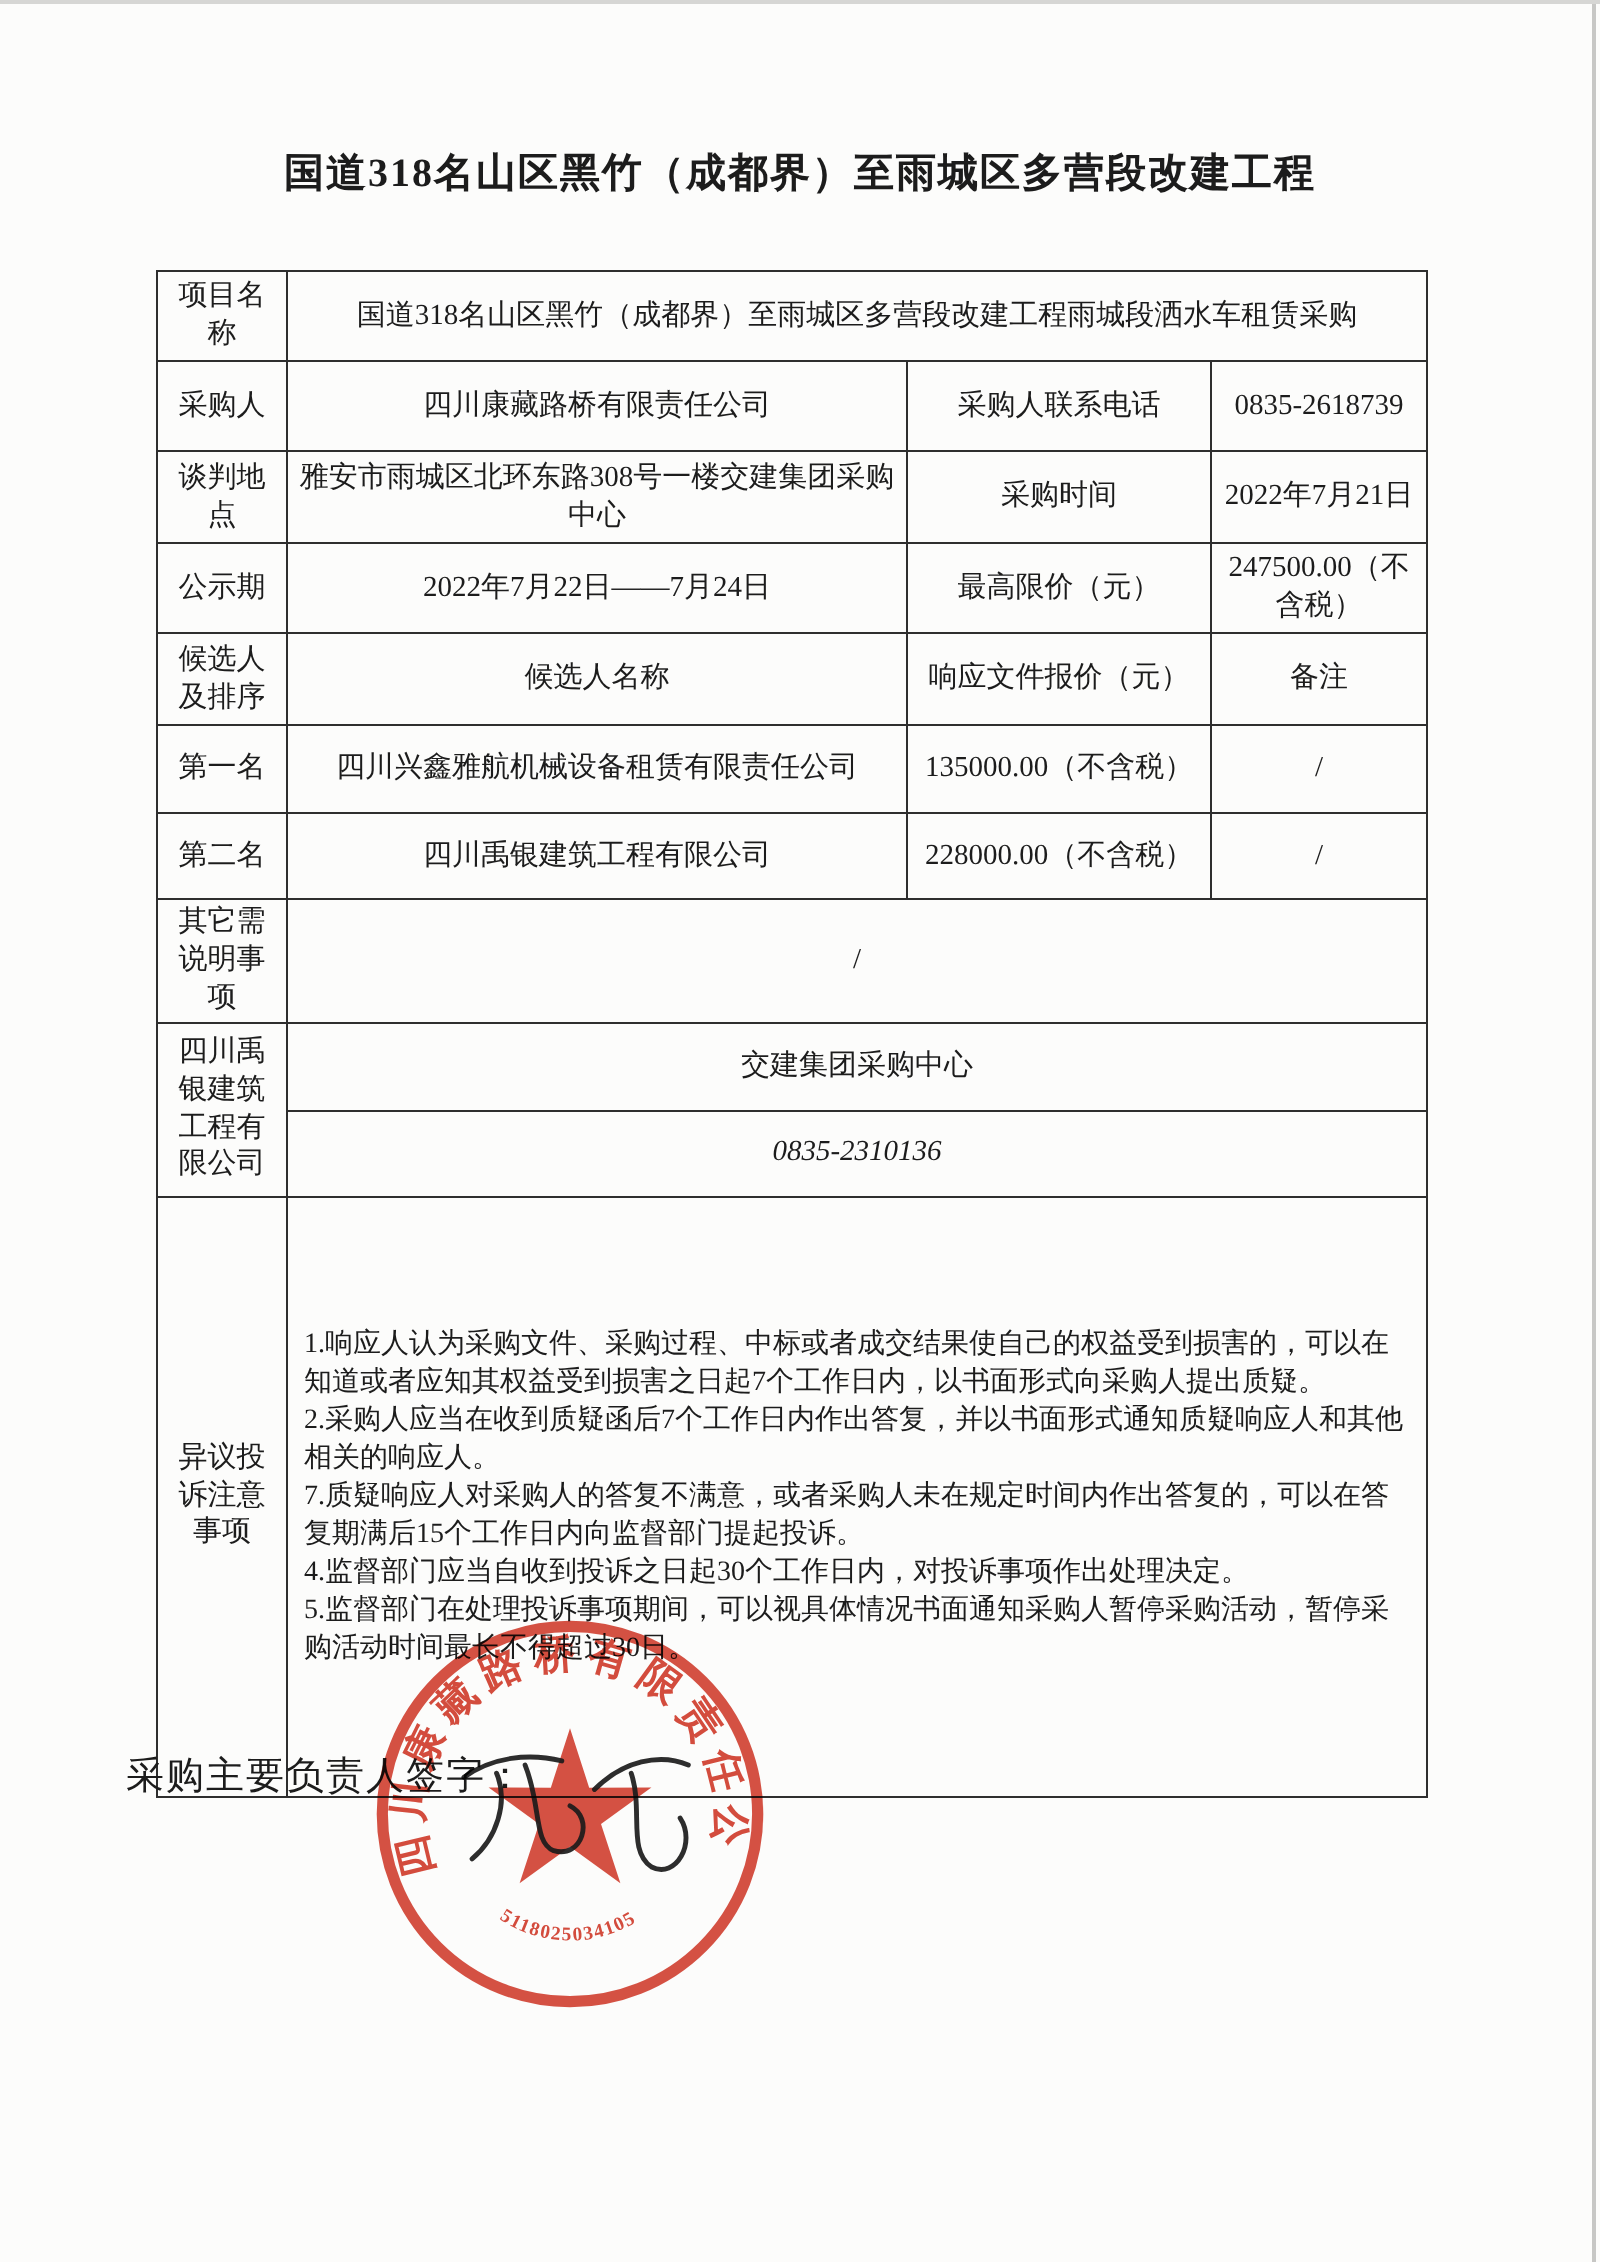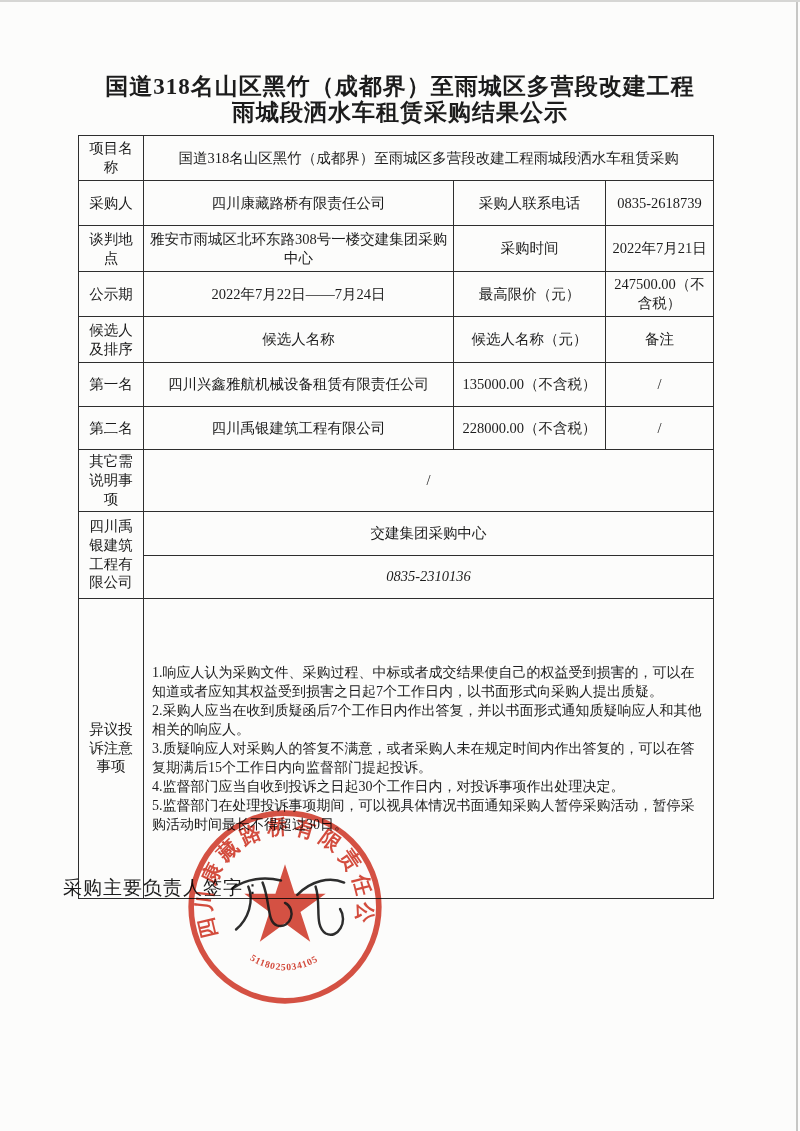--- a/index.html
+++ b/index.html
@@ -12,21 +12,21 @@
     position:relative;width:800px;height:1131px;
     background:#fcfcfb;color:#1c1c1c;overflow:hidden;
     border-top:2px solid #d6d6d4;
   }
   .page-edge-right{
     position:absolute;top:0;right:2px;width:2px;height:1131px;
     background:#c7c7c5;
   }
   .title{
     position:absolute;top:72px;left:0;width:100%;
-    text-align:center;font-weight:bold;font-size:23px;
+    text-align:center;font-weight:bold;font-size:20px;
     letter-spacing:1px;line-height:26px;
   }
   table.doc-table{
     position:absolute;left:78px;top:133px;width:635px;
     border-collapse:collapse;table-layout:fixed;
     font-size:14.5px;
   }
   table.doc-table td{
     border:1.5px solid #2e2e2e;
     padding:2px 4px;
@@ -64,21 +64,20 @@
   .sig-stroke{fill:none;stroke:#1b1b1b;stroke-width:2.4;stroke-linecap:round;opacity:.92;}
 </style>
 </head>
 <body>
 
 <div class="page">
   <div class="page-edge-right"></div>
 
   <div class="title">
     <div>国道318名山区黑竹（成都界）至雨城区多营段改建工程</div>
-    <div>雨城段洒水车租赁采购结果公示</div>
   </div>
 
   <table class="doc-table">
     <colgroup>
       <col style="width:65px">
         <col style="width:310px">
         <col style="width:152px">
         <col style="width:108px">
     </colgroup>
     <tbody>
@@ -100,21 +99,21 @@
       </tr>
       <tr class="r4">
         <td class="lbl">公示期</td>
         <td class="left">2022年7月22日——7月24日</td>
         <td>最高限价（元）</td>
         <td>247500.00（不含税）</td>
       </tr>
       <tr class="r5">
         <td class="lbl">候选人及排序</td>
         <td>候选人名称</td>
-        <td>候选人名称（元）</td>
+        <td>响应文件报价（元）</td>
         <td>备注</td>
       </tr>
       <tr class="r6">
         <td class="lbl">第一名</td>
         <td>四川兴鑫雅航机械设备租赁有限责任公司</td>
         <td>135000.00（不含税）</td>
         <td>/</td>
       </tr>
       <tr class="r7">
         <td class="lbl">第二名</td>
@@ -132,21 +131,21 @@
       </tr>
       <tr class="r9b">
         <td colspan="3">0835-2310136</td>
       </tr>
       <tr class="r10">
         <td class="lbl">异议投诉注意事项</td>
         <td colspan="3">
           <div class="notice">
             <p>1.响应人认为采购文件、采购过程、中标或者成交结果使自己的权益受到损害的，可以在知道或者应知其权益受到损害之日起7个工作日内，以书面形式向采购人提出质疑。</p>
             <p>2.采购人应当在收到质疑函后7个工作日内作出答复，并以书面形式通知质疑响应人和其他相关的响应人。</p>
-            <p>3.质疑响应人对采购人的答复不满意，或者采购人未在规定时间内作出答复的，可以在答复期满后15个工作日内向监督部门提起投诉。</p>
+            <p>7.质疑响应人对采购人的答复不满意，或者采购人未在规定时间内作出答复的，可以在答复期满后15个工作日内向监督部门提起投诉。</p>
             <p>4.监督部门应当自收到投诉之日起30个工作日内，对投诉事项作出处理决定。</p>
             <p>5.监督部门在处理投诉事项期间，可以视具体情况书面通知采购人暂停采购活动，暂停采购活动时间最长不得超过30日。</p>
           </div>
         </td>
       </tr>
     </tbody>
   </table>
 
   <div class="sign-line">采购主要负责人签字：</div>
 

